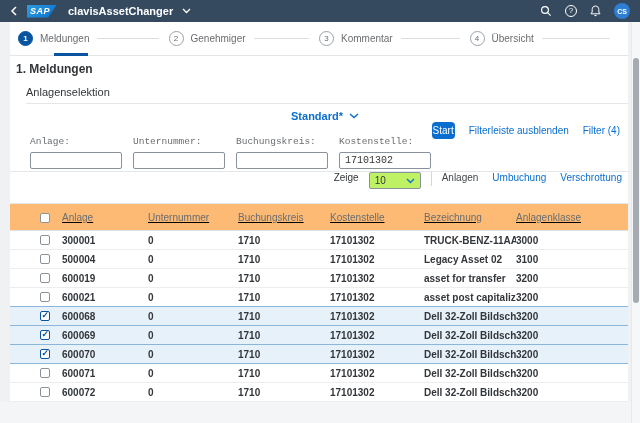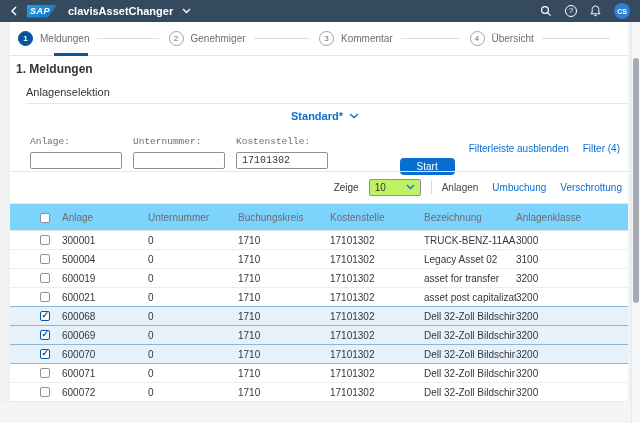--- a/index.html
+++ b/index.html
@@ -39,53 +39,53 @@
   .page-title { position:absolute; top:40px; left:6px; font-size:12px; font-weight:bold; color:#32363a; }
   .panel-title { position:absolute; top:64px; left:16px; font-size:11px; color:#32363a; }
   .divider-1 { position:absolute; top:81px; left:16px; right:0; height:1px; background:#e4e7e9; }
 
   
   .variant-row { position:absolute; top:88px; left:20px; right:8px; height:22px;
                  display:flex; align-items:center;flex-direction:column; }
   .variant { color:#0a6ed1; font-size:11px; font-weight:bold; display:flex; align-items:center; gap:6px; }
   .fb-right { margin-left:auto; display:flex; align-items:center; gap:14px; }
   .btn-start { background:#0a6ed1; color:#fff; font-size:10px; border:none; border-radius:4px;
-               padding:3px 17px; font-family:inherit;margin-top:36px; }
+               padding:3px 1px; font-family:inherit; }
   .fb-link { color:#0a6ed1; font-size:10px; text-decoration:none; }
 
   .fields { position:absolute; top:114px; left:20px; display:flex; gap:11px;font-family:Liberation Mono, monospace; }
   .field { width:92px; }
   .field label { display:block; font-size:9.5px; color:#6a6d70; margin-bottom:3px; }
   .field input { width:92px; height:17px; border:1px solid #89919a; border-radius:2px;
                  font-size:10px; color:#32363a; padding:0 5px; font-family:inherit; background:#fff; }
   .divider-2 { position:absolute; top:149px; left:0; right:0; height:1px; background:#e4e7e9; }
 
   
   .tbl-toolbar { position:absolute; top:150px; left:0; right:6px; height:30px;
-                 display:flex; align-items:center; justify-content:flex-end; gap:10px; }
+                 display:flex; align-items:flex-start; justify-content:flex-end; gap:10px; }
   .show-label { font-size:10px; color:#32363a; }
   .page-size { width:52px; height:17px; border:1px solid #89919a; border-radius:2px; background:#bef264;
                display:flex; align-items:center; justify-content:space-between; padding:0 5px;
                font-size:10px; color:#32363a; }
   .tb-sep { width:1px; height:14px; background:#d5d8da; }
   .tb-action { font-size:10px; text-decoration:none; }
   .tb-action.text { color:#42474c; }
   .tb-action.link { color:#0a6ed1; }
   .divider-3 { position:absolute; top:181px; left:0; right:0; height:1px; background:#e4e7e9; }
 
   
   .grid-row { display:grid; grid-template-columns:52px 86px 90px 92px 94px 92px 1fr;
               align-items:center; }
   .thead { position:absolute; top:182px; left:0; right:0; height:27px; border-bottom:1px solid #e0e3e5;
-           background:#7dd3fc; }
+           background:#fdba74;text-decoration:underline; }
   .thead .grid-row { height:27px; }
   .th { font-size:10px; color:#6a6d70; }
   .tbody { position:absolute; top:209px; left:0; right:0; }
   .row { height:19px; border-bottom:1px solid #ededee; background:#fff; }
-  .row .td { font-size:10px; color:#32363a; white-space:nowrap; overflow:hidden; }
+  .row .td { font-size:10px; color:#32363a; white-space:nowrap; overflow:hidden;font-weight:bold; }
   .row.selected { background:#e7f1fa; border-bottom:1px solid #8ab6de; box-shadow:0 -1px 0 #8ab6de; }
   .cb { width:10px; height:10px; border:1px solid #8a929b; border-radius:2px; background:#fff;
         margin-left:30px; position:relative; }
   .cb.checked { border-color:#0854a0; }
   .cb.checked::after { content:"✓"; position:absolute; top:-2px; left:0.5px; font-size:9px;
                        font-weight:bold; color:#0854a0; }
   .below-table { position:absolute; top:380px; bottom:0; left:-10px; right:-12px; background:#f4f5f6; }
 
   
   .scrollbar { position:absolute; top:22px; right:0; width:9px; bottom:0; background:#f6f7f8;
@@ -169,20 +169,21 @@
       <span class="fb-right">
         <button class="btn-start">Start</button>
         <a class="fb-link" href="#">Filterleiste ausblenden</a>
         <a class="fb-link" href="#">Filter (4)</a>
       </span>
     </div>
 
     <div class="fields" id="filter-fields">
         <div class="field"><label>Anlage:</label><input type="text" style=""></div>
         <div class="field"><label>Unternummer:</label><input type="text" style=""></div>
+        <div class="field"><label>Buchungskreis:</label><input type="text" style=""></div>
         <div class="field"><label>Kostenstelle:</label><input type="text" value="17101302" style=""></div>
       </div>
     <div class="divider-2"></div>
 
     <div class="tbl-toolbar">
       <span class="show-label">Zeige</span>
       <span class="page-size">
         <span>10</span>
         <svg width="9" height="6" viewBox="0 0 9 6">
             <polyline points="1,1 4.5,4.5 8,1" fill="none" stroke="#0a6ed1" stroke-width="1.3"></polyline>

